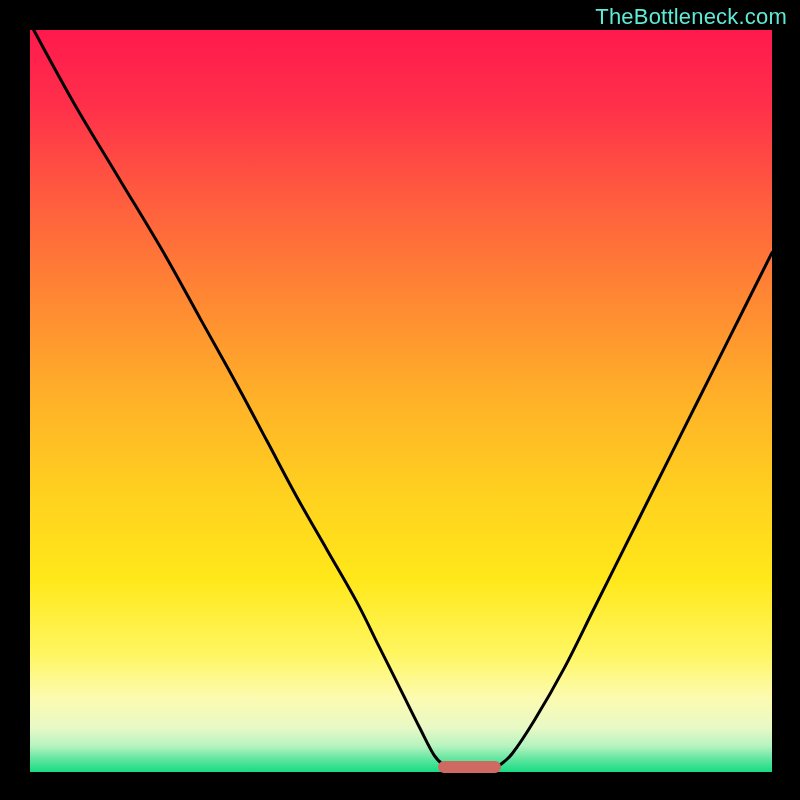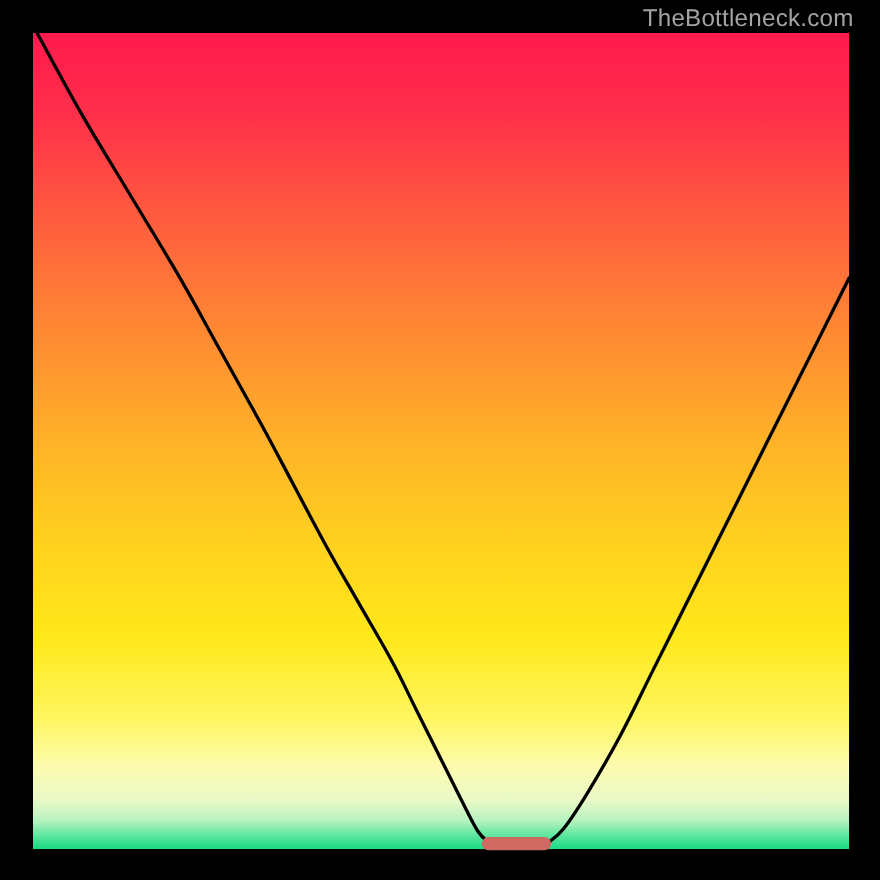--- a/index.html
+++ b/index.html
@@ -13,22 +13,22 @@
   }
   .outer {
     position: relative;
     width: 800px;
     height: 800px;
     background: #000;
   }
   .watermark {
     position: absolute;
     top: 4px;
-    right: 24px;
-    color: #a3a3a3;
+    right: 13px;
+    color: #5eead4;
     font-size: 22px;
     font-weight: 500;
     letter-spacing: 0.2px;
     user-select: none;
   }
   .plot-wrap {
     position: absolute;
     left: 30px;
     top: 30px;
     width: 742px;

